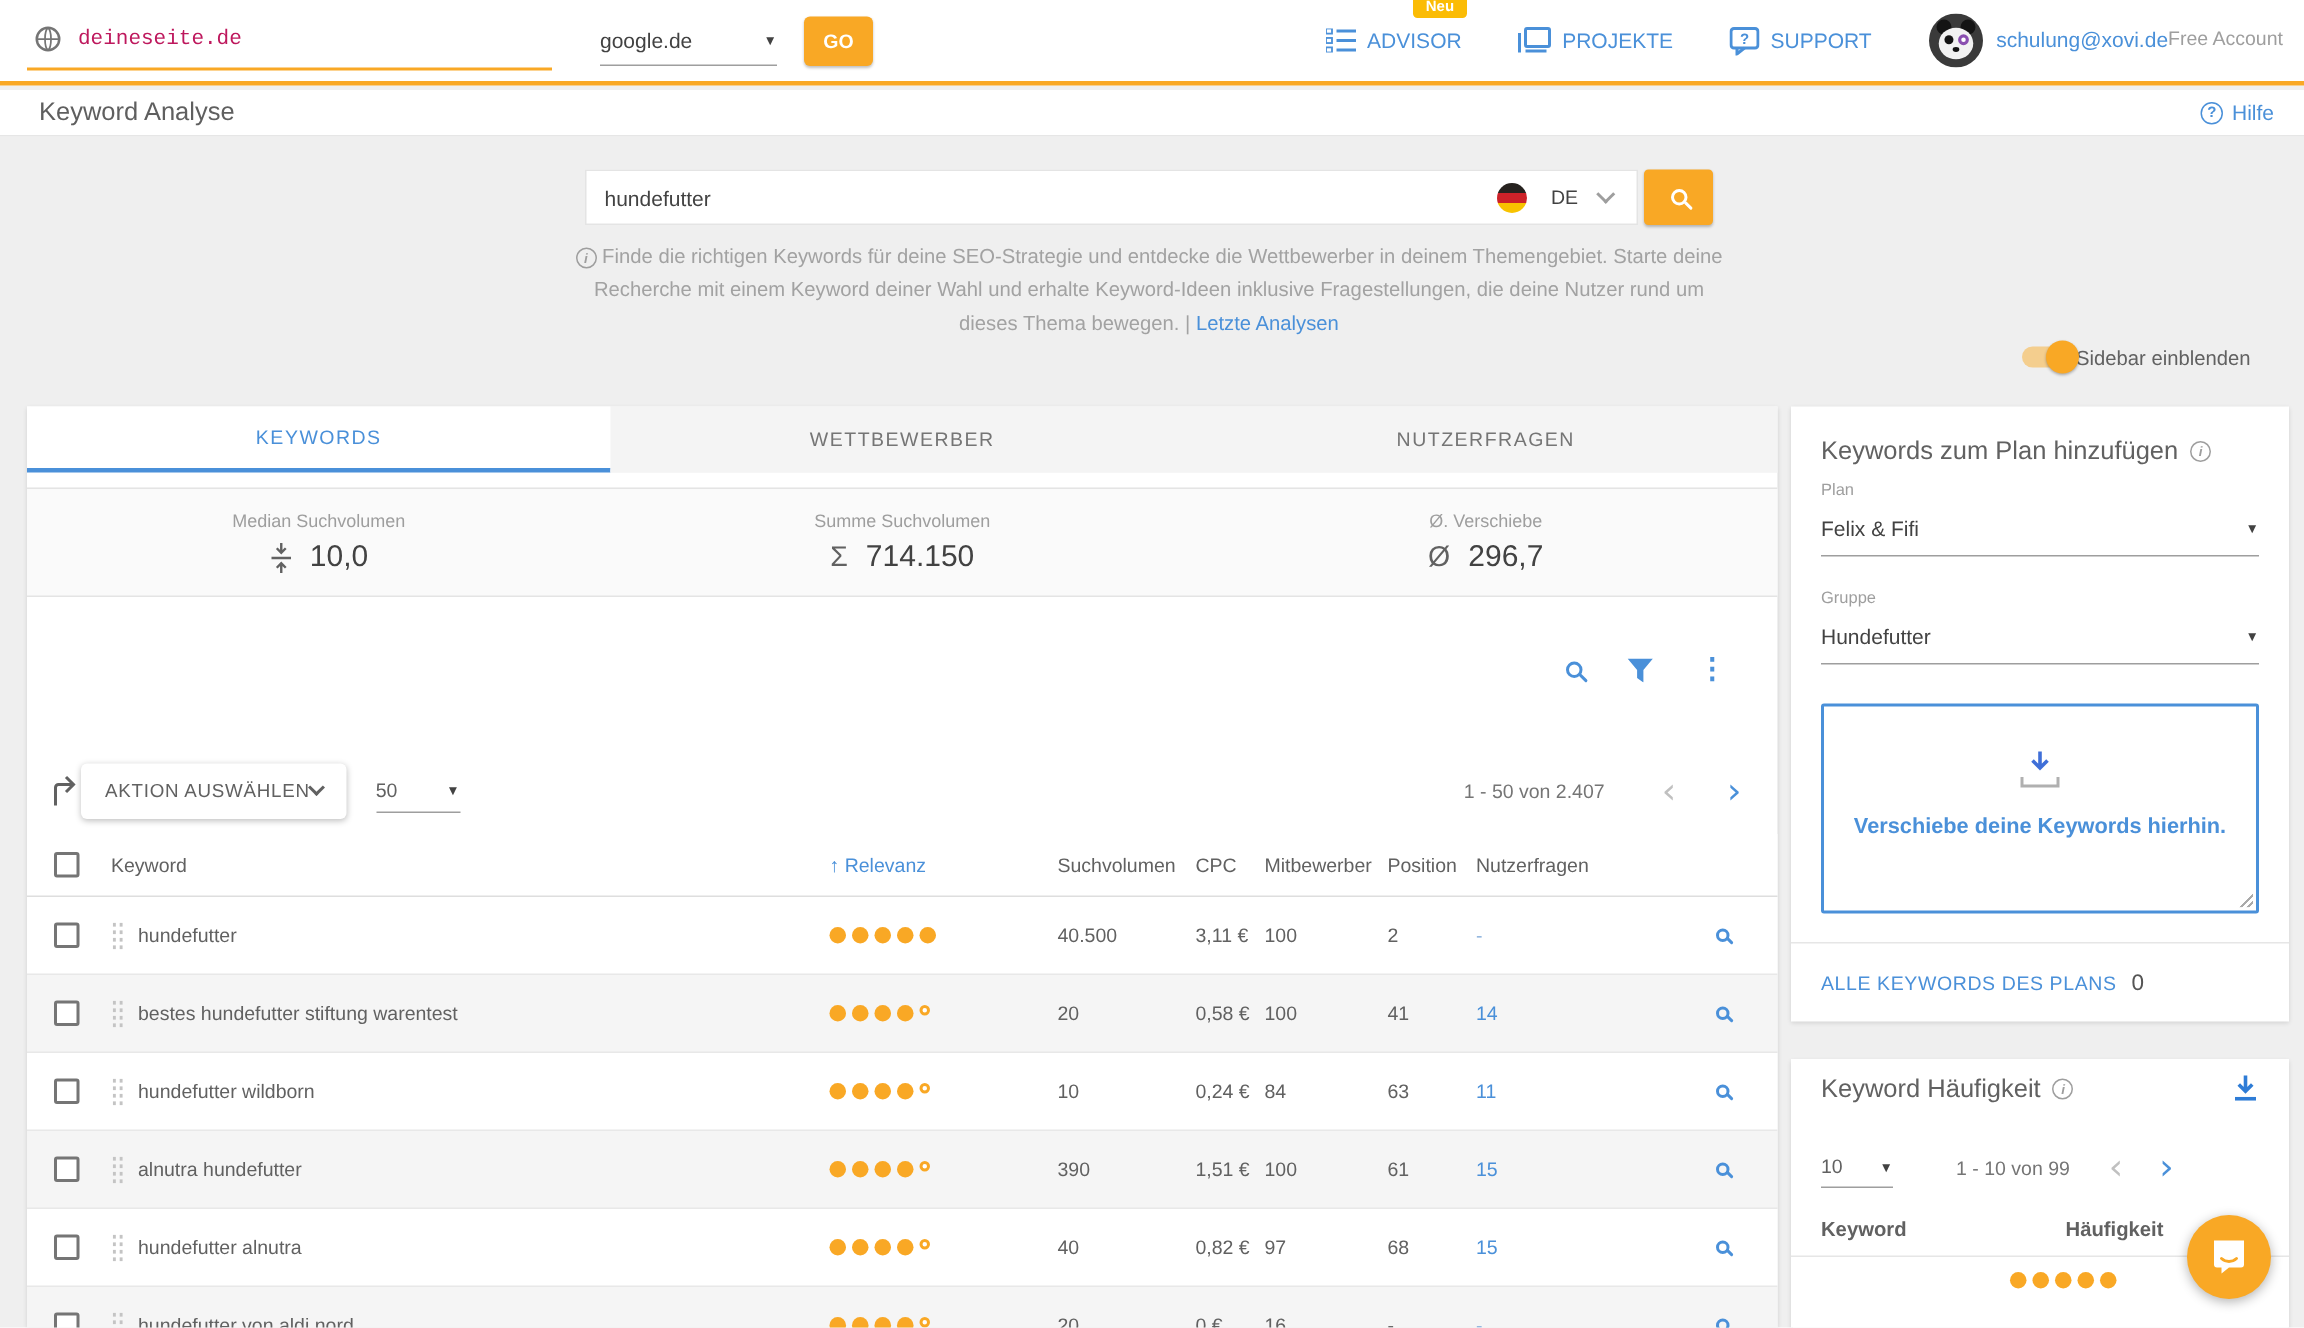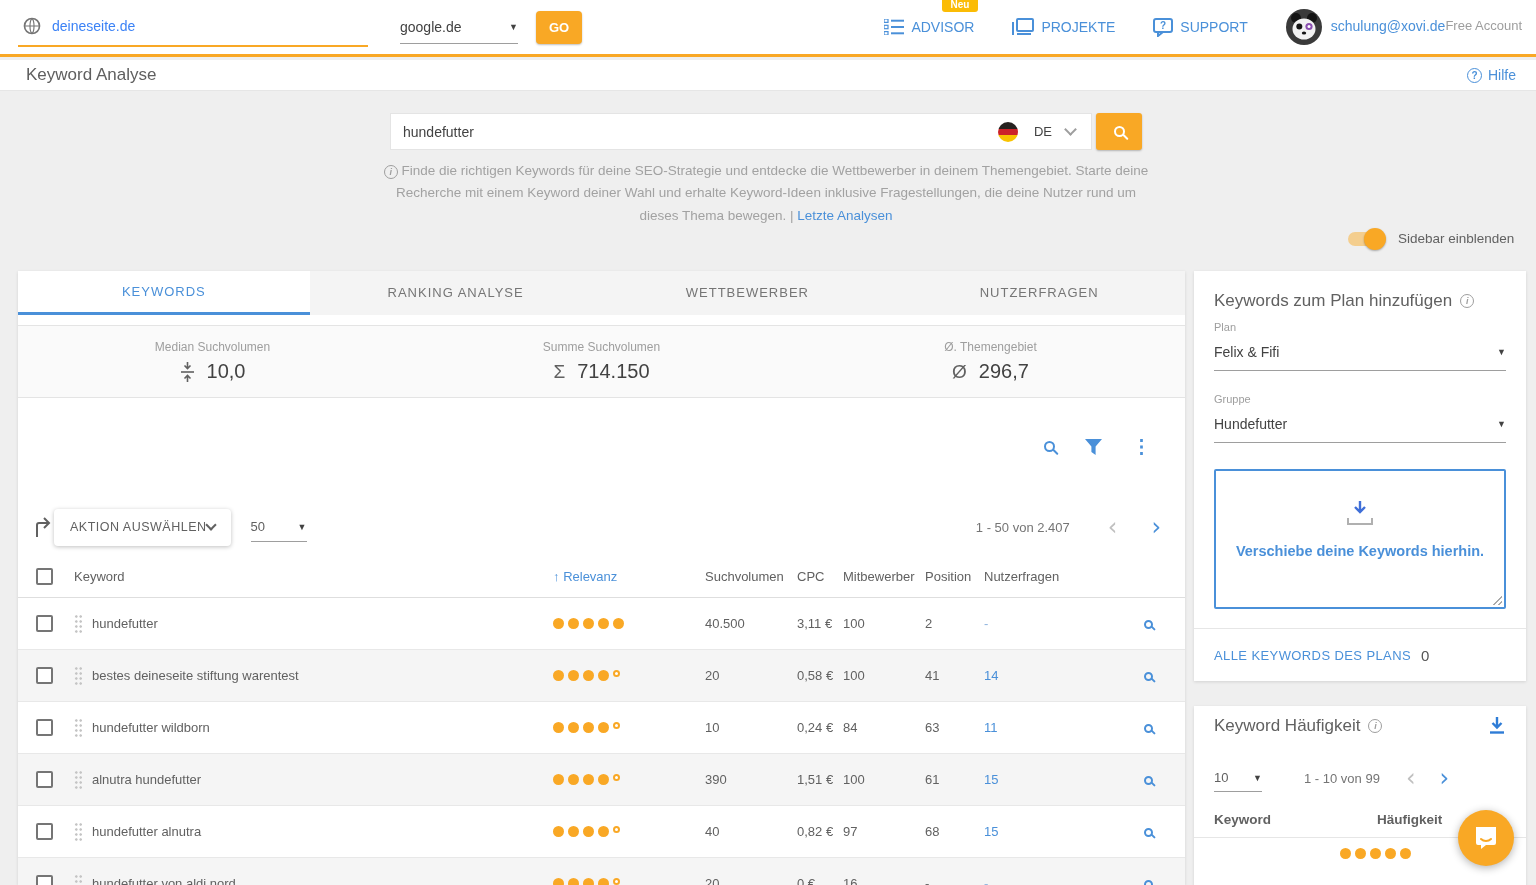--- a/index.html
+++ b/index.html
@@ -4,22 +4,22 @@
 <style>
   * { margin:0; padding:0; box-sizing:border-box; }
   html,body { width:1536px; height:885px; overflow:hidden; }
   body { position:relative; background:#efefef; font-family:"Liberation Sans", sans-serif; color:#424242; }
 
   
   .topbar { position:absolute; top:0; left:0; width:1536px; height:57px; background:#fff;
             border-bottom:3px solid #F9A825; display:flex; align-items:center; z-index:30; }
   .domain-group { display:flex; align-items:center; gap:10px; margin-left:18px; width:350px;
                   border-bottom:2px solid #F9A825; height:40px; padding:0 4px; }
-  .domain-group input { border:none; outline:none; font-size:14px; color:#3b82f6; width:280px;
-                        font-family:Liberation Sans, sans-serif; background:transparent; }
+  .domain-group input { border:none; outline:none; font-size:14px; color:#be185d; width:280px;
+                        font-family:Liberation Mono, monospace; background:transparent; }
   .engine-select { display:flex; align-items:center; justify-content:space-between; width:118px;
                    border-bottom:1px solid #9e9e9e; height:34px; margin-left:32px; cursor:pointer; }
   .engine-select .val { font-size:14px; color:#424242; }
   .caret { font-size:9px; color:#424242; }
   .go-btn { margin-left:18px; width:46px; height:33px; background:#F9A825; color:#fff; border:none;
             border-radius:4px; font-size:13px; font-weight:bold; cursor:pointer; box-shadow:0 1px 2px rgba(0,0,0,.25);
             font-family:"Liberation Sans", sans-serif; }
   .topnav { display:flex; align-items:center; margin-left:auto; margin-right:14px; gap:38px; }
   .topnav-item { display:flex; align-items:center; gap:7px; color:#4A90D9; font-size:14px; cursor:pointer; position:relative; }
   .neu-badge { position:absolute; top:-22px; right:-4px; background:#FBBC05; color:#fff; font-size:10px;
@@ -57,21 +57,21 @@
   .mag::after { content:''; position:absolute; width:7px; height:2px; background:#4A90D9;
                 transform:rotate(45deg); right:-6px; bottom:-3px; border-radius:1px; }
   .mag.white { border-color:#fff; } .mag.white::after { background:#fff; }
   .mag.small { width:9px; height:9px; } .mag.small::after { width:6px; right:-5px; bottom:-2px; }
 
   .search-desc { position:absolute; top:160px; left:378px; width:776px; text-align:center;
                  font-size:13.5px; color:#a2a2a2; line-height:1.65; }
   .search-desc a { color:#4A90D9; text-decoration:none; cursor:pointer; }
 
   
-  .toggle-row { position:absolute; top:231px; left:1348px; display:flex; align-items:center; gap:14px; }
+  .toggle-row { position:absolute; top:231px; left:1348px; display:flex; align-items:flex-start; }
   .switch { position:relative; width:36px; height:14px; background:#F4CE8E; border-radius:7px; cursor:pointer; }
   .switch .knob { position:absolute; right:-2px; top:-4px; width:22px; height:22px; background:#F9A825;
                   border-radius:50%; box-shadow:0 1px 2px rgba(0,0,0,.3); }
   .toggle-label { font-size:13.5px; color:#616161; }
 
   
   .main-panel { position:absolute; top:271px; left:18px; width:1167px; height:614px; background:#fff;
                 box-shadow:0 1px 3px rgba(0,0,0,.12); }
   .tabs { display:flex; height:44px; }
   .tab { flex:1; display:flex; align-items:center; justify-content:center; font-size:13px;
@@ -267,21 +267,20 @@
 <div class="toggle-row">
   <span class="switch">
       <span class="knob"></span>
     </span>
   <span class="toggle-label">Sidebar einblenden</span>
 </div>
 
 <div class="main-panel">
   <div class="tabs">
     <div class="tab active">KEYWORDS</div>
-    <div class="tab">RANKING ANALYSE</div>
     <div class="tab">WETTBEWERBER</div>
     <div class="tab">NUTZERFRAGEN</div>
   </div>
 
   <div class="stats">
     <div class="stat">
       <span class="stat-label">Median Suchvolumen</span>
       <span class="stat-value">
         <span>
           <svg width="15" height="20" viewBox="0 0 15 20">
@@ -294,21 +293,21 @@
       </span>
     </div>
     <div class="stat">
       <span class="stat-label">Summe Suchvolumen</span>
       <span class="stat-value">
         <span class="stat-glyph">Σ</span>
         <span>714.150</span>
       </span>
     </div>
     <div class="stat">
-      <span class="stat-label">Ø. Themengebiet</span>
+      <span class="stat-label">Ø. Verschiebe</span>
       <span class="stat-value">
         <span class="stat-glyph">Ø</span>
         <span>296,7</span>
       </span>
     </div>
   </div>
 
   <div class="filter-icons">
     <span class="mag"></span>
     <span>
@@ -370,21 +369,21 @@
       <span class="cell">100</span>
       <span class="cell">2</span>
       <span class="cell nf dash">-</span>
       <span class="row-action"><span class="mag small"></span></span>
     </div>
 
     <div class="trow alt">
       <span class="checkbox"></span>
       <span class="cell kw-cell">
           <span class="drag-handle"></span>
-          <span>bestes deineseite stiftung warentest</span>
+          <span>bestes hundefutter stiftung warentest</span>
         </span>
       <span class="dots">
           <span class="dot dot-full"></span>
           <span class="dot dot-full"></span>
           <span class="dot dot-full"></span>
           <span class="dot dot-full"></span>
           <span class="dot dot-outline"></span>
         </span>
       <span class="cell">20</span>
       <span class="cell">0,58 €</span>

